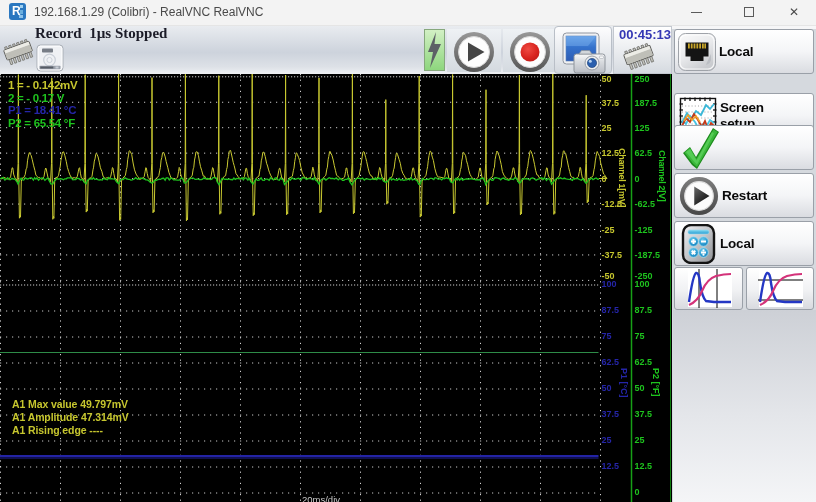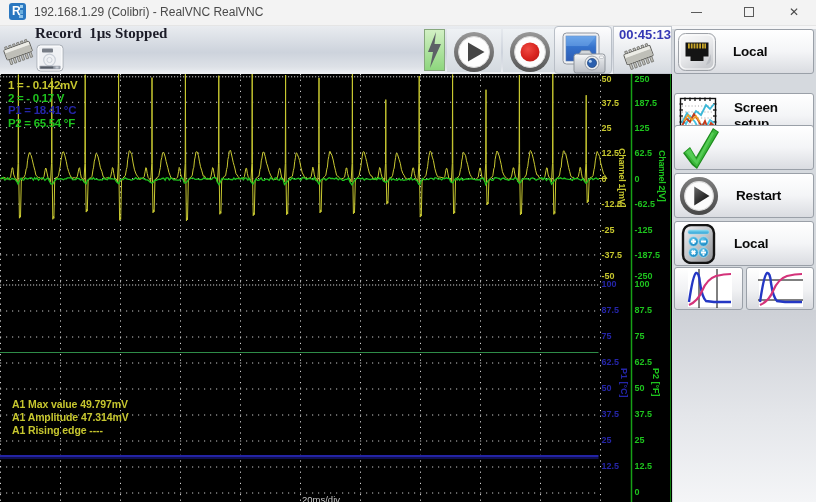--- a/index.html
+++ b/index.html
@@ -5,21 +5,21 @@
 .abs{position:absolute}
 #titlebar{left:0;top:0;width:816px;height:26px;background:#f3f3f3;border-bottom:1px solid #e5e5e5}
 #ttext{left:34px;top:5px;font-size:12px;color:#4a4a4a}
 #vncic{left:9px;top:3px;width:17px;height:17px;background:#2a77c0;border-radius:3px;color:#fff;font-weight:bold;font-size:12px;text-align:left;padding-left:3px;line-height:17px}
 .wc{color:#5a5a5a;font-size:13px}
 #toolbar{left:0;top:26px;width:672px;height:48px;background:linear-gradient(180deg,#e9ecf0 0%,#cdd3dc 55%,#dde1e7 85%,#eef0f3 100%)}
 #rectext{left:35px;top:-1px;font-family:Liberation Serif, serif;font-weight:bold;font-size:15px;color:#1c1c28}
 #sidebar{left:672px;top:26px;width:144px;height:476px;background:#d5d9de}
 #sidegrad{left:673px;top:310px;width:143px;height:192px;background:linear-gradient(180deg,#cdd0d6 0%,#e4e6ea 55%,#f4f5f7 100%)}
 .sbtn{left:674px;width:140px;height:45px;border:1px solid #9aa0a8;border-radius:3px;background:linear-gradient(180deg,#ffffff 0%,#f4f5f7 50%,#dadce1 100%);display:flex;align-items:center}
-.sbtn .txt{font-weight:bold;font-size:13.5px;color:#0a0a0a;line-height:16px;margin-left:16px;letter-spacing:-0.2px}
+.sbtn .txt{font-weight:bold;font-size:13.5px;color:#0a0a0a;line-height:16px;margin-left:2px;letter-spacing:-0.2px}
 .smb{width:69px;height:43px;border:1px solid #9aa0a8;border-radius:3px;background:linear-gradient(180deg,#ffffff 0%,#f0f1f3 55%,#d8dadf 100%)}
 #scope{left:0;top:74px;width:672px;height:428px;background:#000}
 text{font-family:"Liberation Sans",sans-serif}
 .ly{fill:#c6c62e;font-size:9px;font-weight:bold}
 .lg{fill:#1ec41e;font-size:9px;font-weight:bold}
 .lb{fill:#2525a8;font-size:9px;font-weight:bold}
 .gh{stroke:#c8c8c8;stroke-width:1;stroke-dasharray:1.2 4.8}
 .ghd{stroke:#cccccc;stroke-width:1;stroke-dasharray:1.2 1.8}
 .gv{stroke:#d2d2d2;stroke-width:1;stroke-dasharray:1.2 4.4}
 </style></head>

